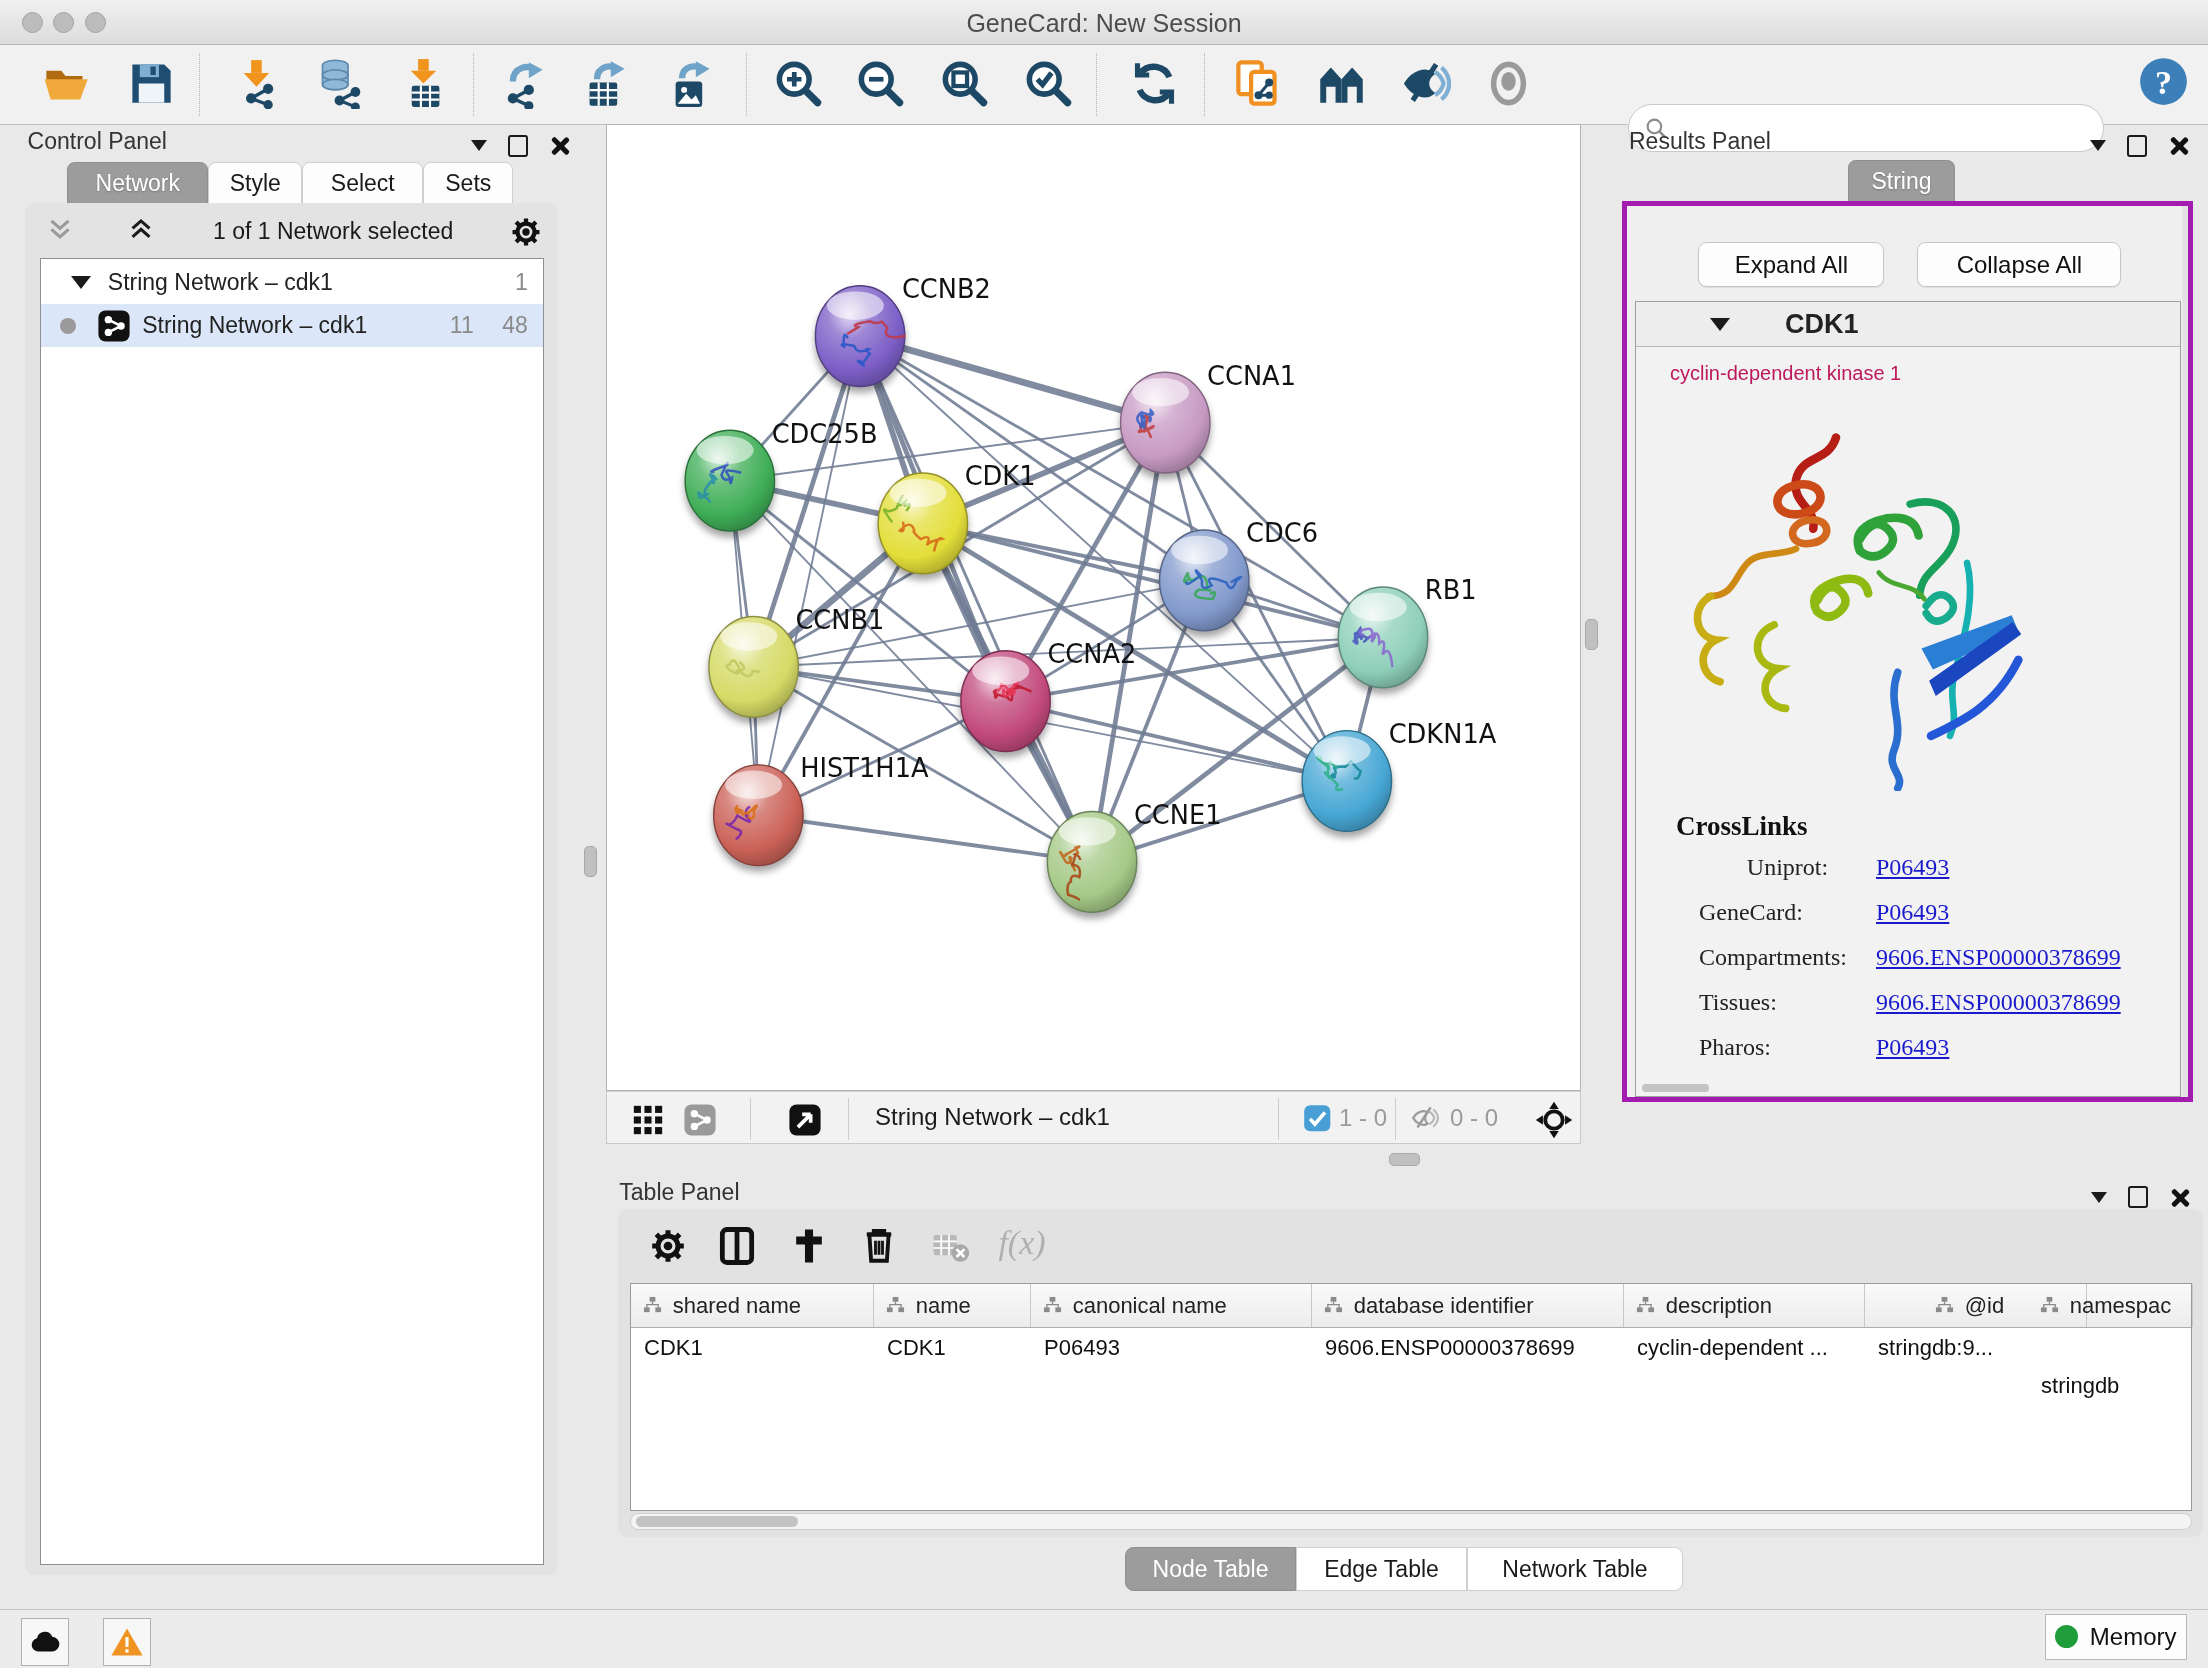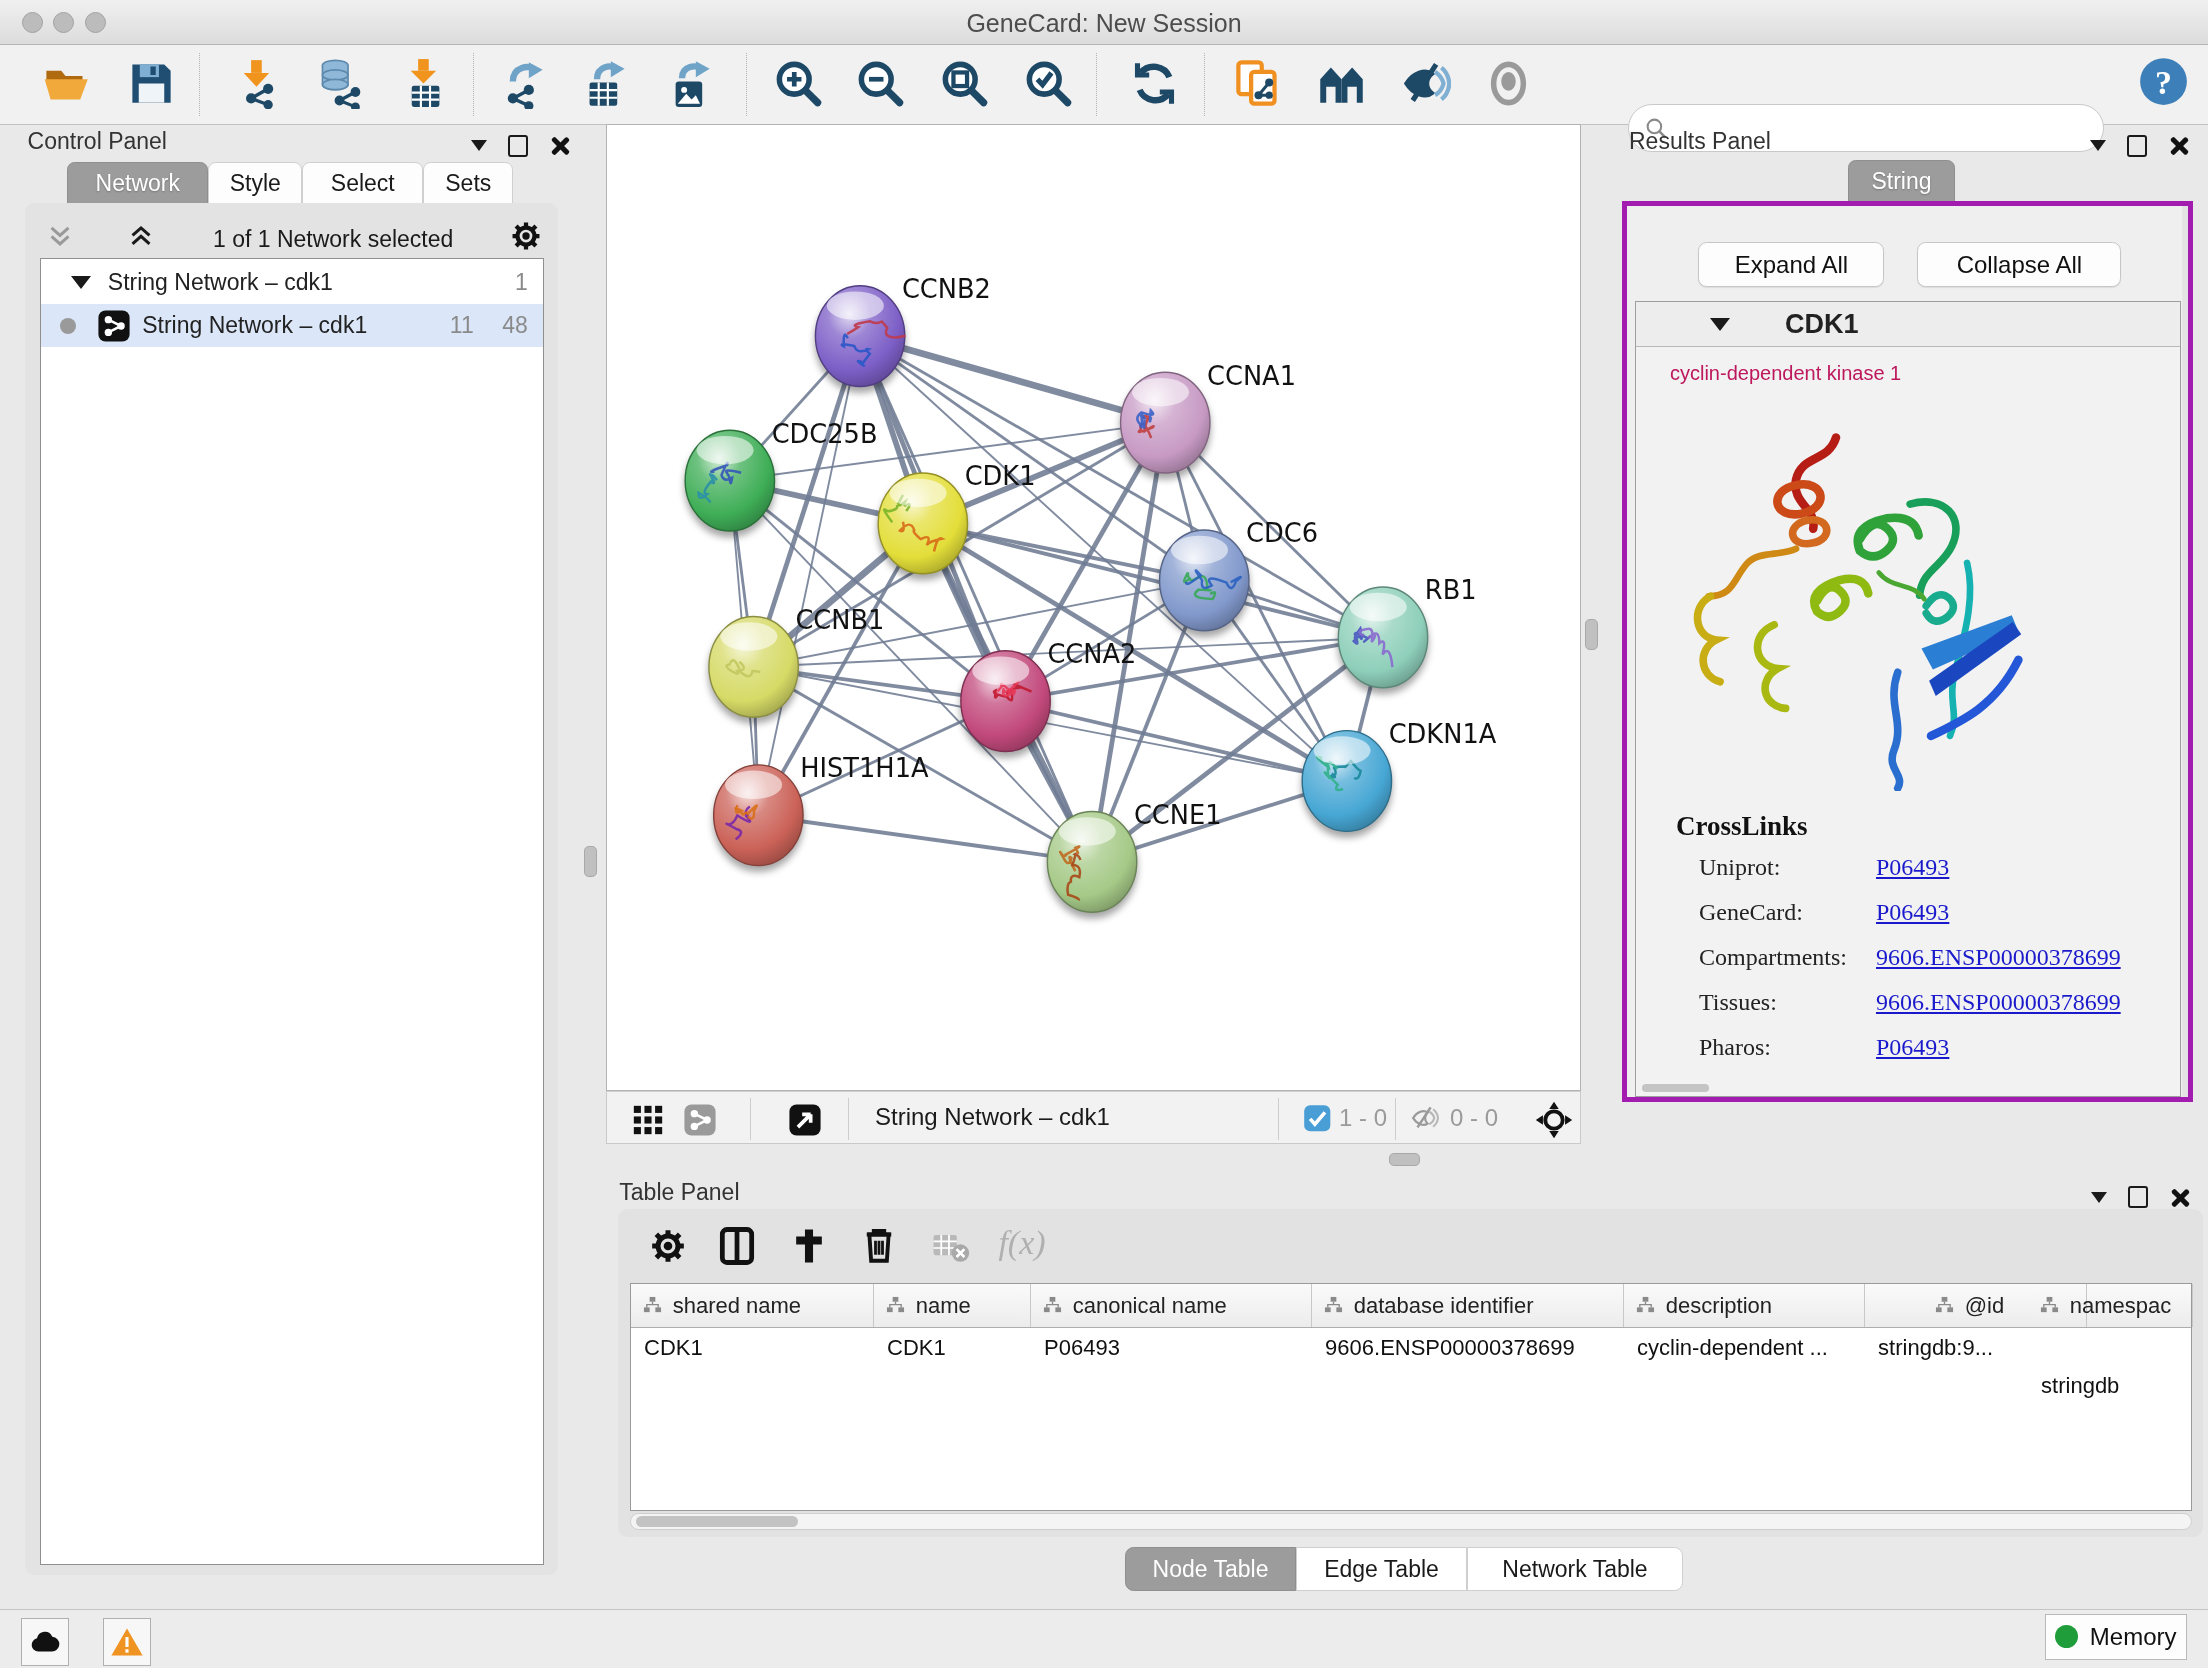--- a/index.html
+++ b/index.html
@@ -268,21 +268,21 @@
   <div class="abs" style="left:14.3px;top:126px;width:549px;height:1455px">
     <div class="panel-title abs" style="left:13.3px;top:1.9px">Control Panel</div>
     <div class="win-ctl" style="left:457px;top:5.7px">
       <div class="ctl-tri"></div>
       <div class="ctl-sq"></div>
       <div class="ctl-x"></div>
     </div>
     <div id="cp-tabs" class="abs" style="left:53px;top:36px;height:42px"><div class="tab active" style="width: 141px;">Network</div><div class="tab" style="width: 94px;">Style</div><div class="tab" style="width: 121px;">Select</div><div class="tab" style="width: 90px;">Sets</div></div>
 
     <div class="cp-container abs" style="left:10.5px;top:77px">
-      <div class="abs" style="left:0;top:7.6px;width:100%;height:42px;display:flex;align-items:flex-end;gap:44px;">
+      <div class="abs" style="left:0;top:7.6px;width:100%;height:42px;display:flex;align-items:center;gap:44px;">
         <svg width="32" height="28.5" style="margin-left:19px" viewBox="0 0 34 30">
             <polyline class="chev dis" points="8,4 17,12 26,4"></polyline>
             <polyline class="chev dis" points="8,13 17,21 26,13"></polyline>
           </svg>
         <svg width="32" height="28.5" style="margin-left:5.7px" viewBox="0 0 34 30">
             <polyline class="chev" points="8,12 17,4 26,12"></polyline>
             <polyline class="chev" points="8,21 17,13 26,21"></polyline>
           </svg>
         <div style="flex:1;text-align:center;font-size:23px;color:#1a1a1a">1 of 1 Network selected</div>
         <svg width="34" height="34" viewBox="0 0 24 24" style="margin-right:15px">
@@ -607,21 +607,21 @@
           <path d="M298,160 c10,40 -6,86 -14,120 c-6,26 6,40 -4,62" stroke="#16b2b2" stroke-width="7"></path>
           <path d="M250,250 L345,215 L352,232 L262,272 z" fill="#2a7fd4" stroke="none"></path>
           <path d="M355,235 L265,300 L258,284 L346,222 z" fill="#1a46c0" stroke="none"></path>
           <path d="M352,262 c-24,48 -58,64 -92,80" stroke="#2456d8" stroke-width="9"></path>
           <path d="M225,275 c-12,34 8,52 -4,82 c-8,20 12,26 4,40" stroke="#2a6fd0" stroke-width="8"></path>
           <path d="M205,170 c14,18 36,10 48,28" stroke="#4aa832" stroke-width="5"></path>
         </svg>
 
         <div class="serif" style="position:absolute;left:40px;top:509px;font-size:27px;font-weight:bold;color:#111">CrossLinks</div>
         <div id="xlinks" class="abs" style="left:63px;top:552px;width:457px">
-            <div class="serif" style="display: flex; margin-bottom: 18px; font-size: 24px;">
+            <div class="serif" style="display: flex; margin-bottom: 18px; font-size: 24px; text-align: center;">
               <span style="width: 177px;">Uniprot:</span>
               <span class="xlink">P06493</span>
             </div>
             <div class="serif" style="display: flex; margin-bottom: 18px; font-size: 24px;">
               <span style="width: 177px;">GeneCard:</span>
               <span class="xlink">P06493</span>
             </div>
             <div class="serif" style="display: flex; margin-bottom: 18px; font-size: 24px;">
               <span style="width: 177px;">Compartments:</span>
               <span class="xlink">9606.ENSP00000378699</span>

